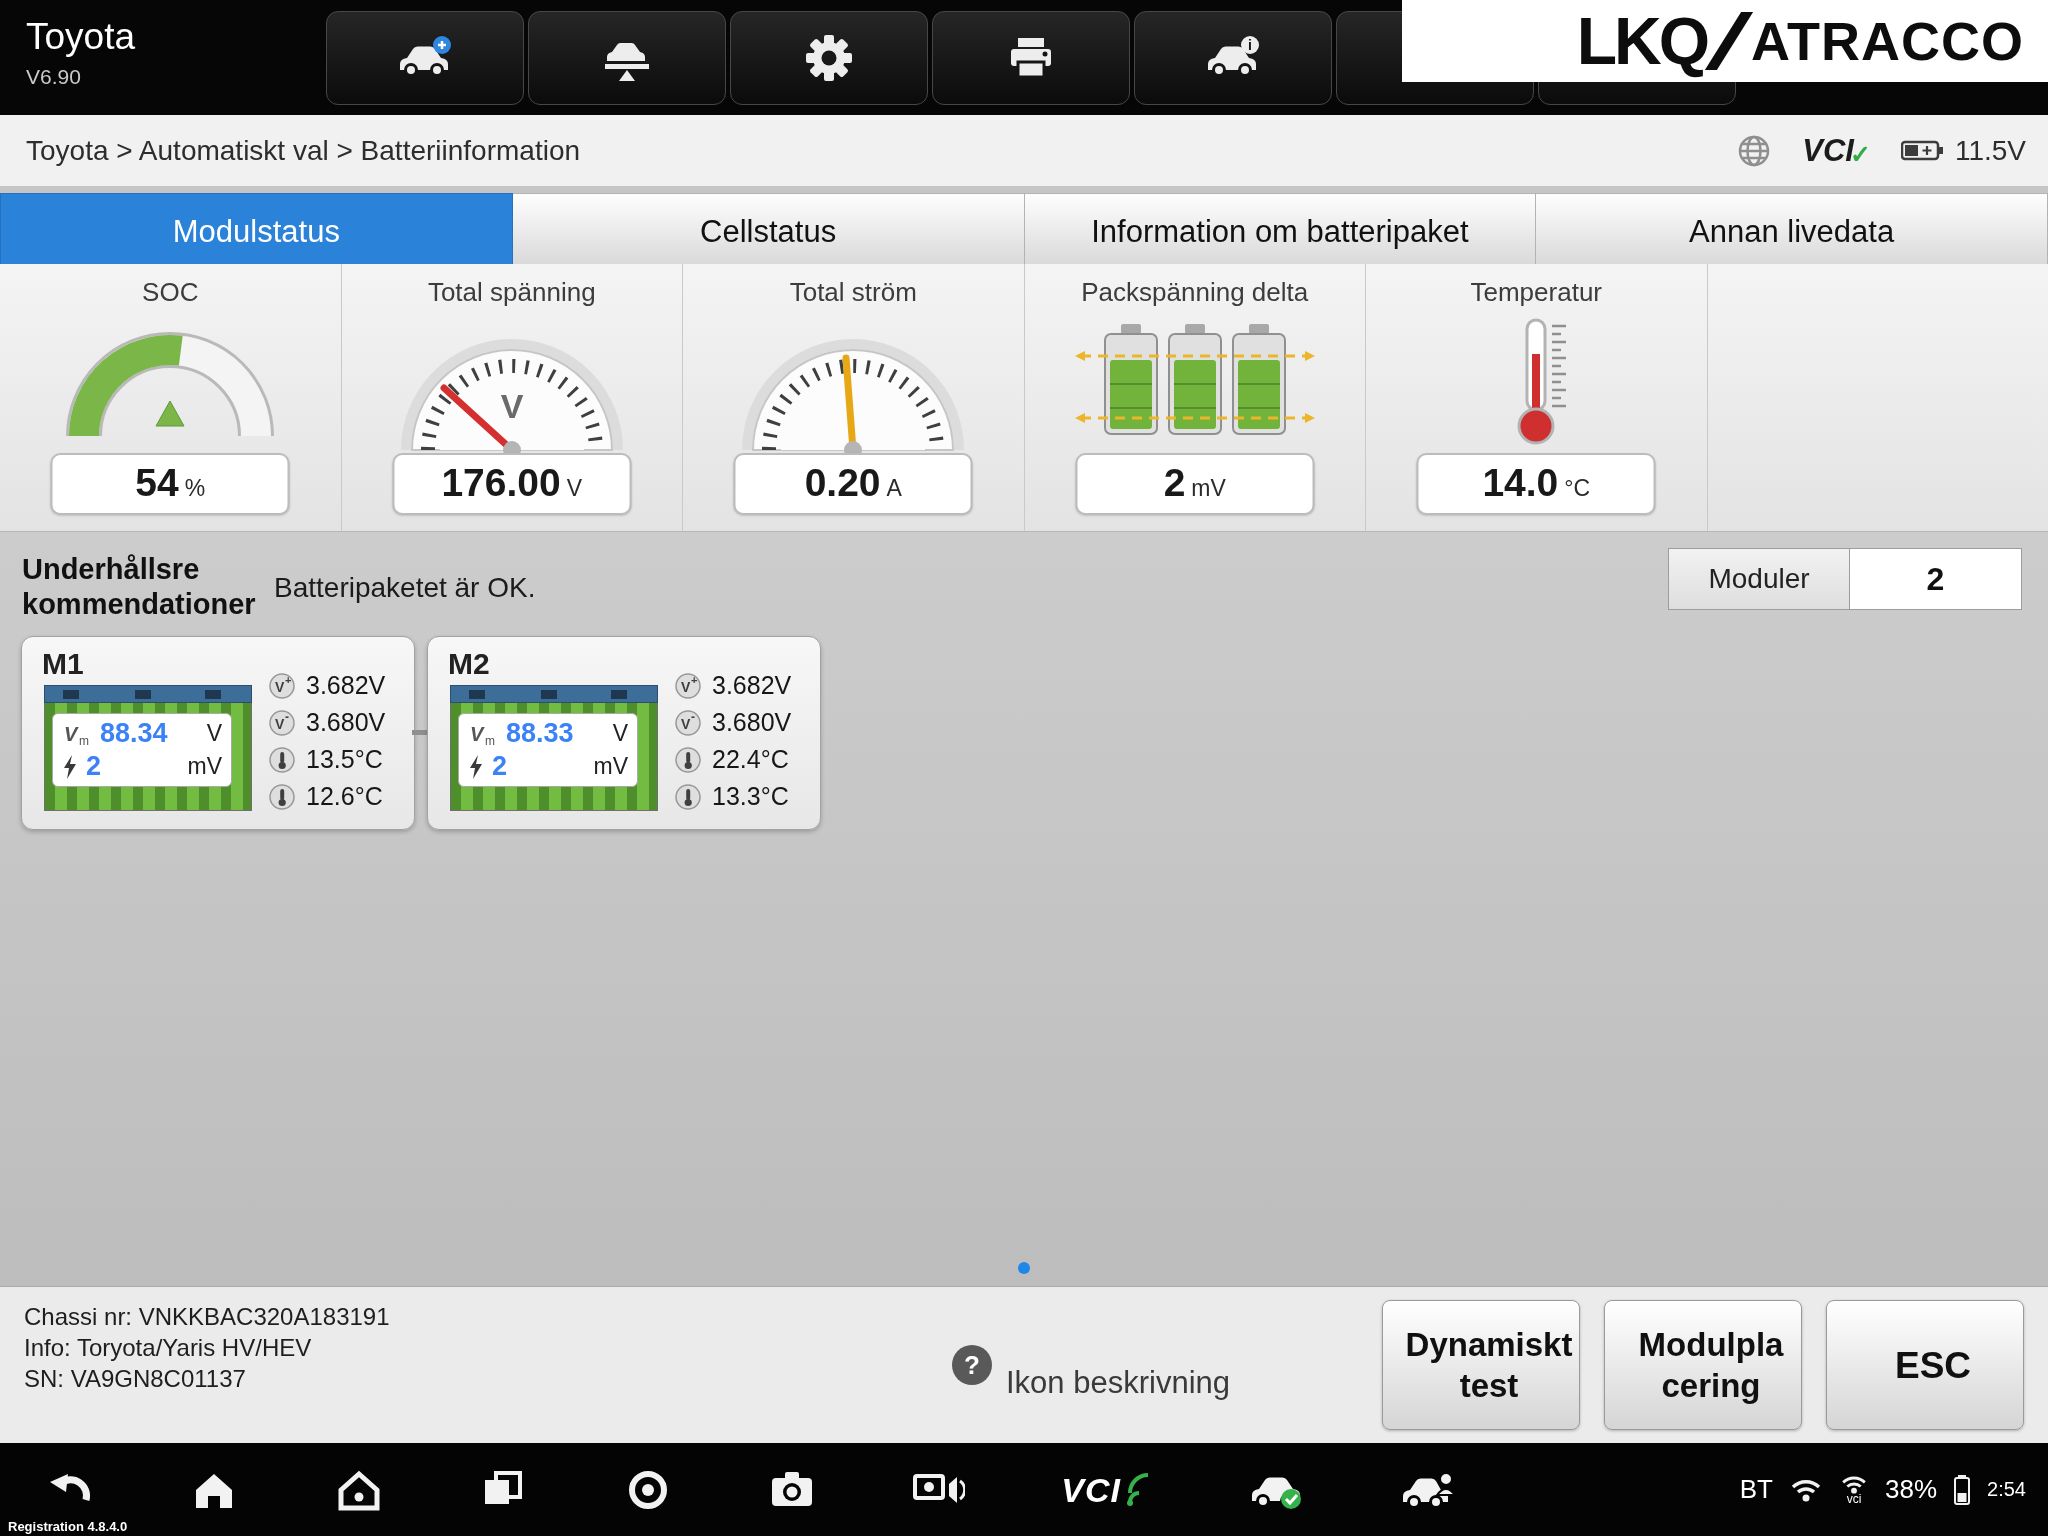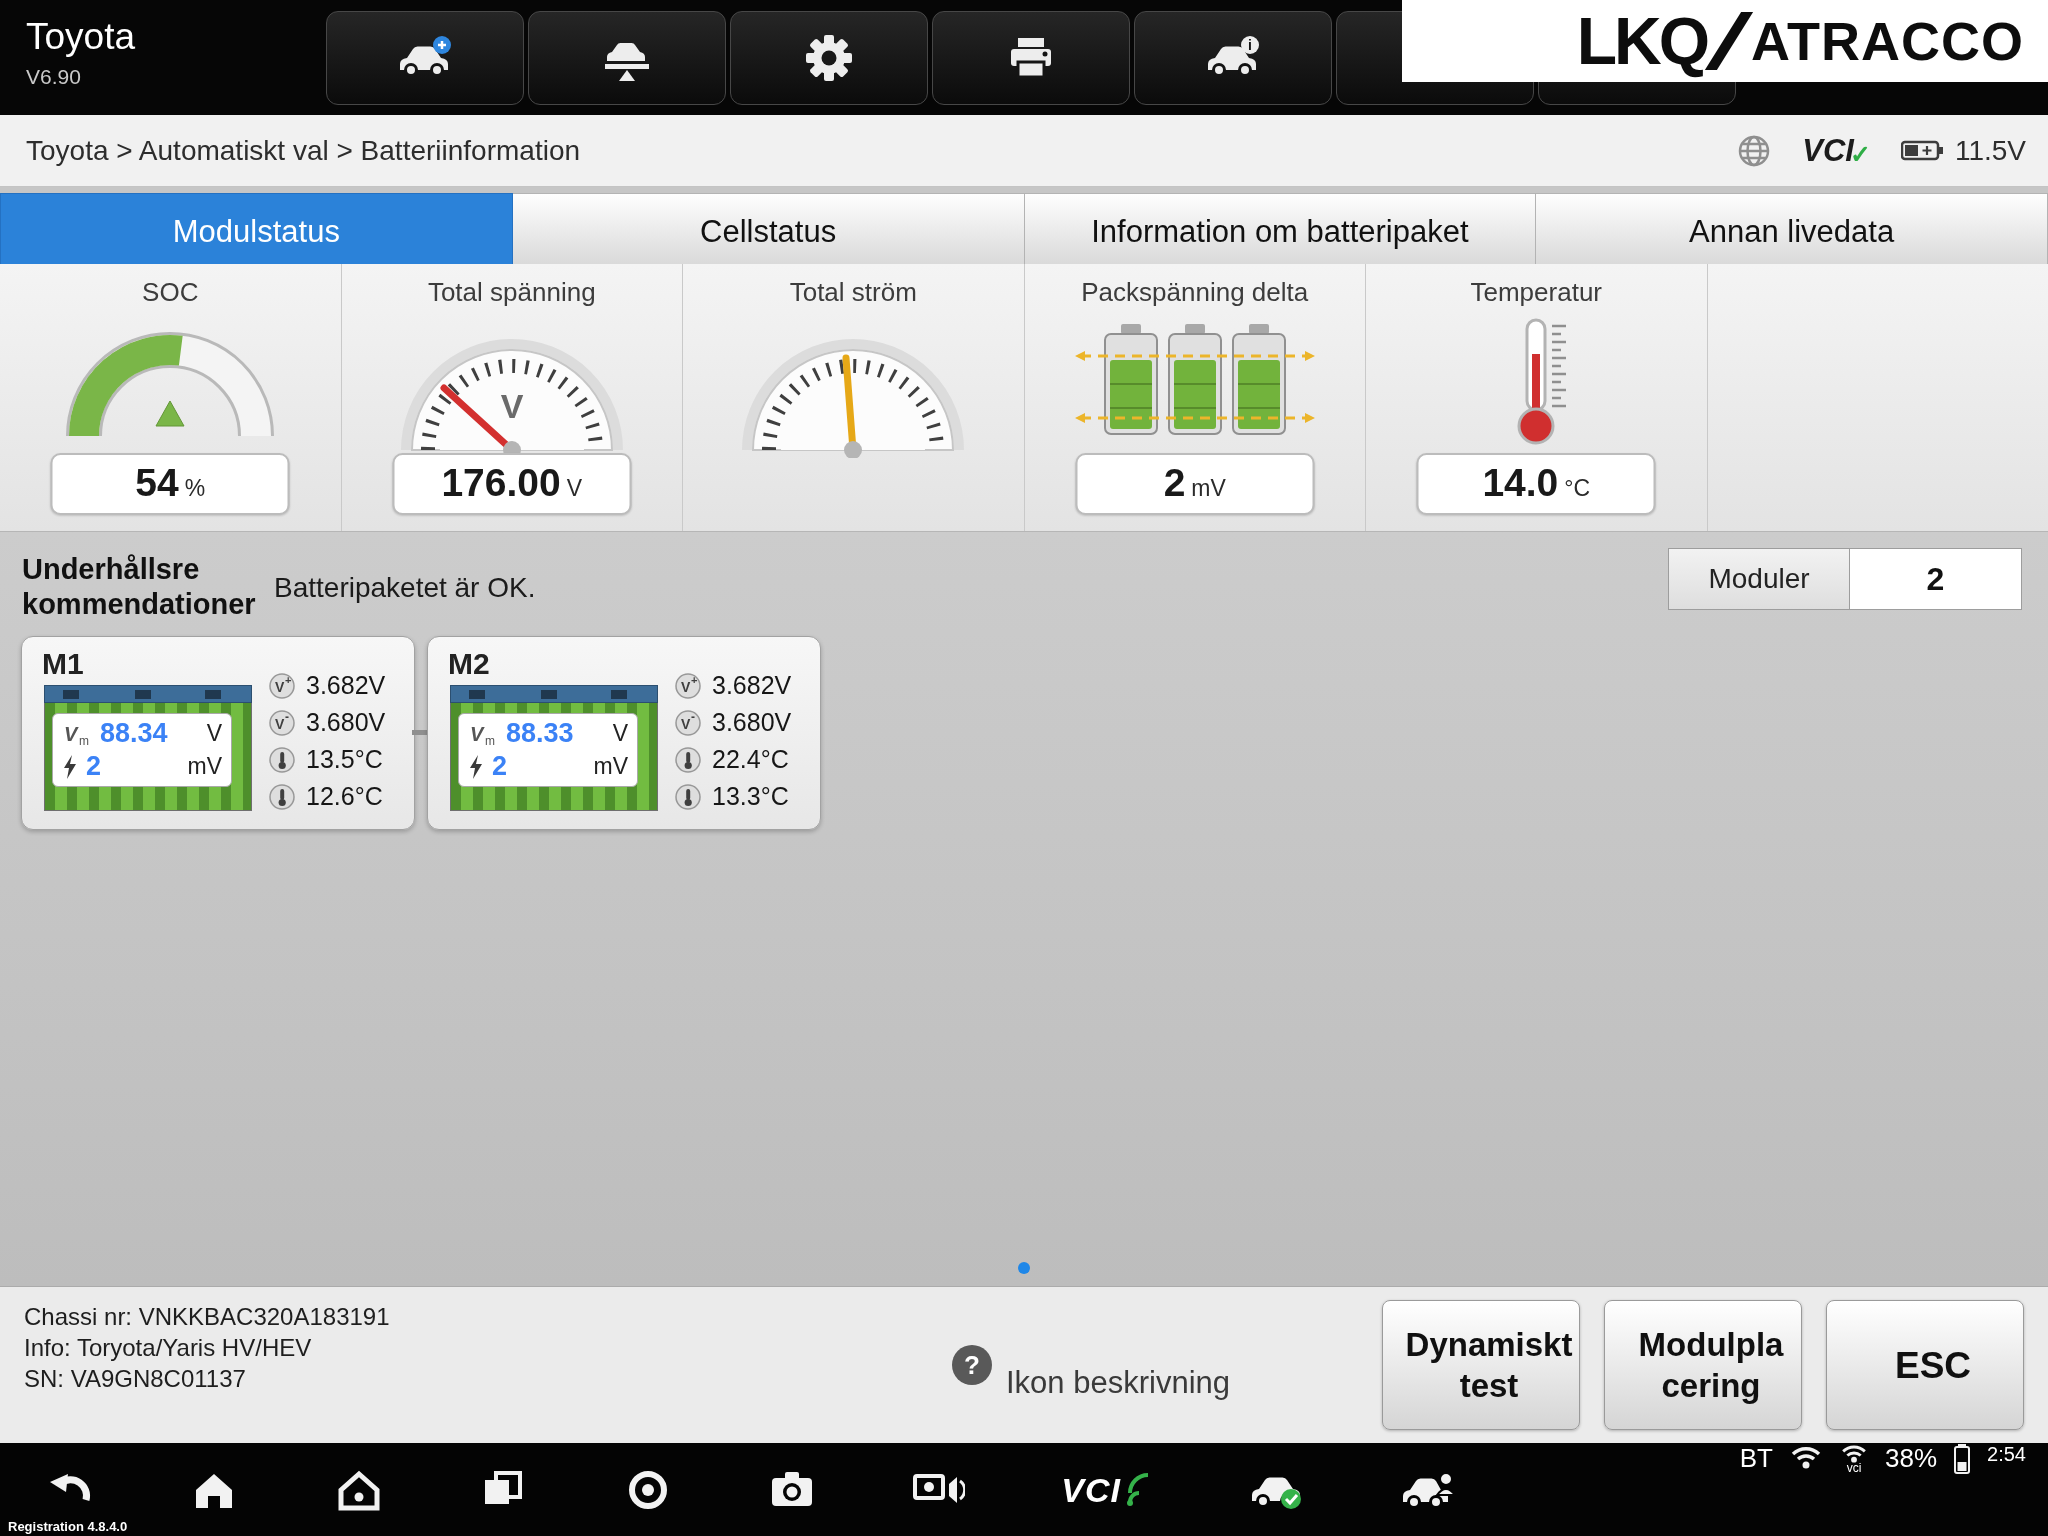--- a/index.html
+++ b/index.html
@@ -77,21 +77,21 @@
   .fbtns{position:absolute;right:24px;top:13px;display:flex;gap:24px;}
   .fbtn{width:198px;height:130px;background:linear-gradient(180deg,#ffffff,#d5d5d5);border:1px solid #9a9a9a;border-radius:8px;display:flex;flex-direction:column;align-items:center;justify-content:center;font-size:33px;font-weight:bold;color:#101010;line-height:41px;box-shadow:0 1px 3px rgba(0,0,0,.25);box-sizing:border-box;padding-left:16px;}
   .fbtn.esc{font-size:37px;}
 
   
   .navbar{position:absolute;top:1443px;left:0;width:100%;height:93px;background:#040404;}
   .nav-icons{position:absolute;left:46px;top:0;height:100%;width:1410px;display:flex;align-items:center;justify-content:space-between;}
   .nav-ico{display:flex;align-items:center;justify-content:center;}
   .vci-nav{display:flex;align-items:flex-end;gap:4px;}
   .vci-nav-text{color:#fff;font-weight:bold;font-style:italic;font-size:34px;letter-spacing:1px;line-height:34px;}
-  .nav-right{position:absolute;right:22px;top:0;height:100%;display:flex;align-items:flex-start;gap:16px;color:#fff;}
+  .nav-right{position:absolute;right:22px;top:0;height:100%;display:flex;align-items:center;gap:16px;color:#fff;}
   .nr-text{font-size:26px;}
   .nr-time{font-size:20px;}
   .vci-signal{display:flex;flex-direction:column;align-items:center;line-height:11px;}
   .vci-signal span{font-size:12px;color:#fff;}
   .registration{position:absolute;left:8px;bottom:2px;font-size:13px;font-weight:bold;color:#fff;z-index:5;}
 </style>
 </head>
 <body>
 
 <div id="app">
@@ -244,20 +244,24 @@
     <div class="gauge-cell">
       <div class="gauge-title">Total ström</div>
       <svg class="gauge-svg" width="300" height="150" viewBox="0 0 300 150">
         <path d="M44 142 A106 106 0 0 1 256 142" stroke="#dcdcdc" stroke-width="10" fill="none"></path>
         <path d="M50 142 A100 100 0 0 1 250 142 Z" fill="#fcfcfc" stroke="#c6c6c6" stroke-width="2"></path>
         <path d="M66 142 A84 84 0 0 1 234 142" stroke="#3f3f3f" stroke-width="14" fill="none" stroke-dasharray="3 10.2"></path>
         <path d="M78 142 A72 72 0 0 1 222 142 Z" fill="#fcfcfc"></path>
         <line x1="150" y1="142" x2="143" y2="50" stroke="#e6a817" stroke-width="7" stroke-linecap="round"></line>
         <circle cx="150" cy="142" r="9" fill="#b5b5b5"></circle>
       </svg>
+      <div class="gauge-value">
+        <span class="gv-num">0.20</span>
+        <span class="gv-unit">A</span>
+      </div>
     </div>
 
     <div class="gauge-cell">
       <div class="gauge-title">Packspänning delta</div>
       <svg class="gauge-svg" width="300" height="150" viewBox="0 0 300 150">
         <g>
           <rect x="76" y="16" width="20" height="10" rx="2" fill="#a8a8a8"></rect>
           <rect x="140" y="16" width="20" height="10" rx="2" fill="#a8a8a8"></rect>
           <rect x="204" y="16" width="20" height="10" rx="2" fill="#a8a8a8"></rect>
           <rect x="60" y="26" width="52" height="100" rx="6" fill="#e0e0e0" stroke="#909090" stroke-width="2"></rect>

